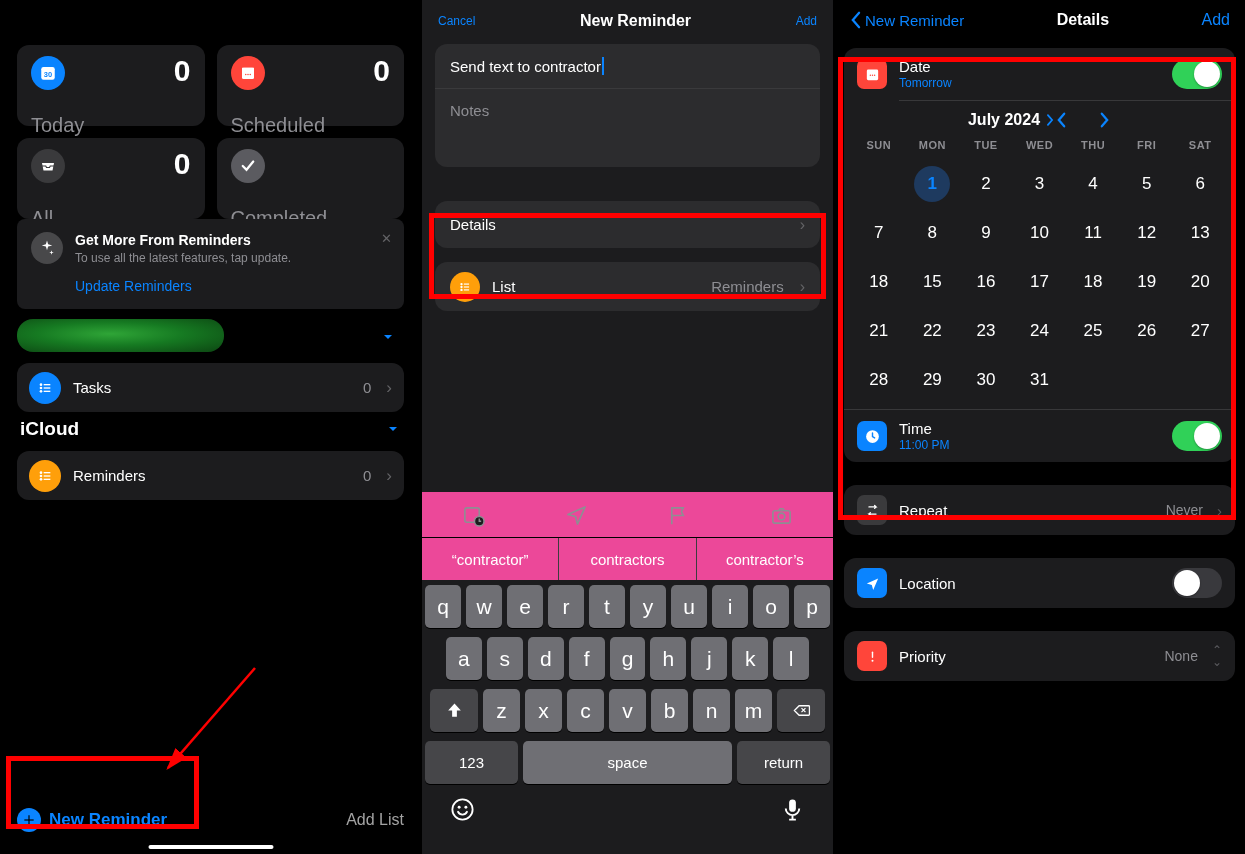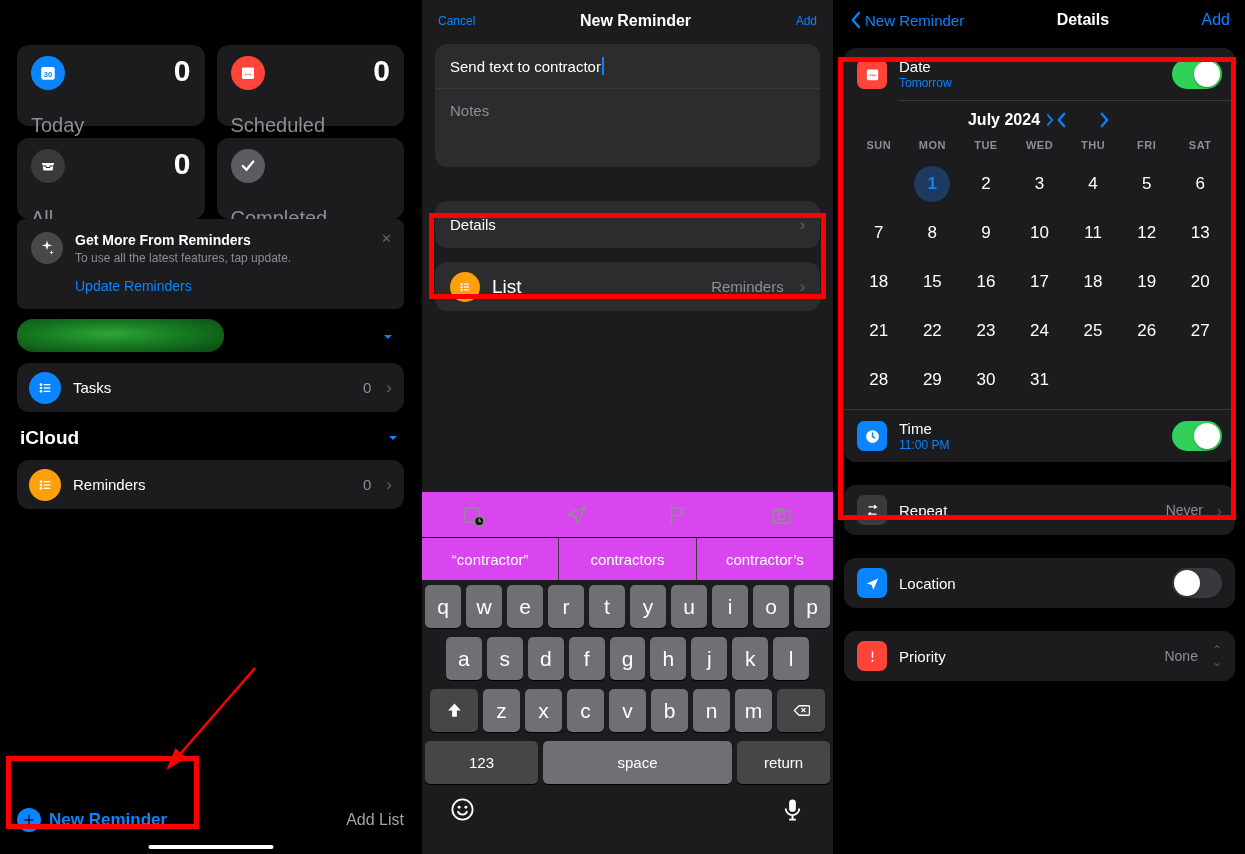--- a/index.html
+++ b/index.html
@@ -35,21 +35,21 @@
 
 .list-row { background:#1c1c1e; border-radius:12px; height:49px; display:flex; align-items:center; padding:0 12px; margin-top:11px; gap:12px; }
 .list-row .licon { width:32px; height:32px; border-radius:50%; display:flex; align-items:center; justify-content:center; }
 .list-row .licon.blue { background:#0a84ff; }
 .list-row .licon.orange { background:#ff9f0a; }
 .list-row .licon svg { width:16px; height:16px; fill:#fff; }
 .list-row .ltxt { flex:1; font-size:15px; }
 .list-row .lct { color:#8e8e93; font-size:15px; margin-right:3px; }
 .list-row .lchev { color:#636366; font-size:17px; }
 
-.section-h { display:flex; justify-content:space-between; align-items:center; margin-top:15px; padding:0 3px; }
+.section-h { display:flex; justify-content:space-between; align-items:center; margin-top:6px; padding:0 3px; }
 .section-h .t { font-size:19px; font-weight:700; }
 .section-h svg { width:16px; height:16px; fill:#0a84ff; }
 
 .bottom { position:absolute; bottom:22px; left:17px; right:17px; display:flex; align-items:center; justify-content:space-between; }
 .newrem { display:flex; align-items:center; gap:8px; color:#0a84ff; font-size:17px; font-weight:600; }
 .newrem .plus { width:24px; height:24px; border-radius:50%; background:#0a84ff; display:flex; align-items:center; justify-content:center; }
 .newrem .plus svg { width:14px; height:14px; fill:#000; }
 .addlist { color:#a3a3a3; font-size:16px; }
 
 .home-ind { position:absolute; bottom:5px; left:50%; transform:translateX(-50%); width:125px; height:4px; border-radius:3px; background:#fff; }
@@ -69,38 +69,38 @@
 .form-row.title-r .caret { width:2px; height:18px; background:#0a84ff; margin-left:1px; }
 .form-row.notes { color:#8e8e93; height:78px; }
 
 .det-block { background:#2c2c2e; border-radius:12px; margin:34px 13px 0; height:47px; display:flex; align-items:center; padding:0 15px; justify-content:space-between; }
 .det-block .t { font-size:15px; }
 .det-block .ch { color:#636366; font-size:16px; }
 
 .list-block { background:#2c2c2e; border-radius:12px; margin:14px 13px 0; height:49px; display:flex; align-items:center; padding:0 15px; gap:12px; }
 .list-block .ic { width:30px; height:30px; border-radius:50%; background:#ff9f0a; display:flex; align-items:center; justify-content:center; }
 .list-block .ic svg { width:14px; height:14px; fill:#fff; }
-.list-block .t { flex:1; font-size:19px; }
+.list-block .t { flex:1; font-size:15px; }
 .list-block .v { color:#8e8e93; font-size:15px; margin-right:4px; }
 .list-block .ch { color:#636366; font-size:16px; }
 
-.kb { position:absolute; bottom:0; left:0; right:0; background:#d946ef; }
+.kb { position:absolute; bottom:0; left:0; right:0; background:#ec4899; }
 .kb-icons { display:flex; justify-content:space-around; align-items:center; height:46px; border-bottom:1px solid #000; padding-top:2px; }
 .kb-icons svg { width:23px; height:23px; fill:#8e8e93; }
 .kb-sugg { display:flex; height:42px; }
 .kb-sugg div { flex:1; display:flex; align-items:center; justify-content:center; font-size:15px; color:#fff; border-right:1px solid #3d3d3f; }
 .kb-sugg div:last-child { border-right:none; }
 .kb-keys { padding:5px 3px 3px; background:#1c1c1e; }
 .kb-rowk { display:flex; gap:5px; margin-bottom:9px; justify-content:center; }
 .kb-rowk:last-child { margin-bottom:7px; }
 .key { background:#6f6f74; border-radius:5px; height:43px; flex:1; display:flex; align-items:center; justify-content:center; font-size:21px; color:#fff; box-shadow:0 1px 0 #000; max-width:37px; }
 .key.sp { background:#464649; max-width:48px; flex:1.3; }
 .key.sp svg { width:19px; height:19px; fill:#fff; }
 .kb-row4 { display:flex; gap:5px; margin-bottom:3px; }
-.kb-row4 .k123 { background:#464649; border-radius:5px; height:43px; width:113px; display:flex; align-items:center; justify-content:center; font-size:15px; box-shadow:0 1px 0 #000; }
+.kb-row4 .k123 { background:#464649; border-radius:5px; height:43px; width:93px; display:flex; align-items:center; justify-content:center; font-size:15px; box-shadow:0 1px 0 #000; }
 .kb-row4 .ksp { background:#6f6f74; border-radius:5px; height:43px; flex:1; display:flex; align-items:center; justify-content:center; font-size:15px; box-shadow:0 1px 0 #000; }
 .kb-row4 .kret { background:#464649; border-radius:5px; height:43px; width:93px; display:flex; align-items:center; justify-content:center; font-size:15px; box-shadow:0 1px 0 #000; }
 .kb-row5 { display:flex; justify-content:space-between; padding:9px 24px 28px; }
 .kb-row5 svg { width:27px; height:27px; fill:#fff; }
 
 
 .nav3 { display:flex; justify-content:space-between; align-items:center; padding:11px 5px 9px; }
 .nav3 .l { color:#0a84ff; font-size:15px; display:flex; align-items:center; gap:3px; }
 .nav3 .l svg { width:13px; height:18px; fill:#0a84ff; }
 .nav3 .c { font-size:16px; font-weight:600; }

